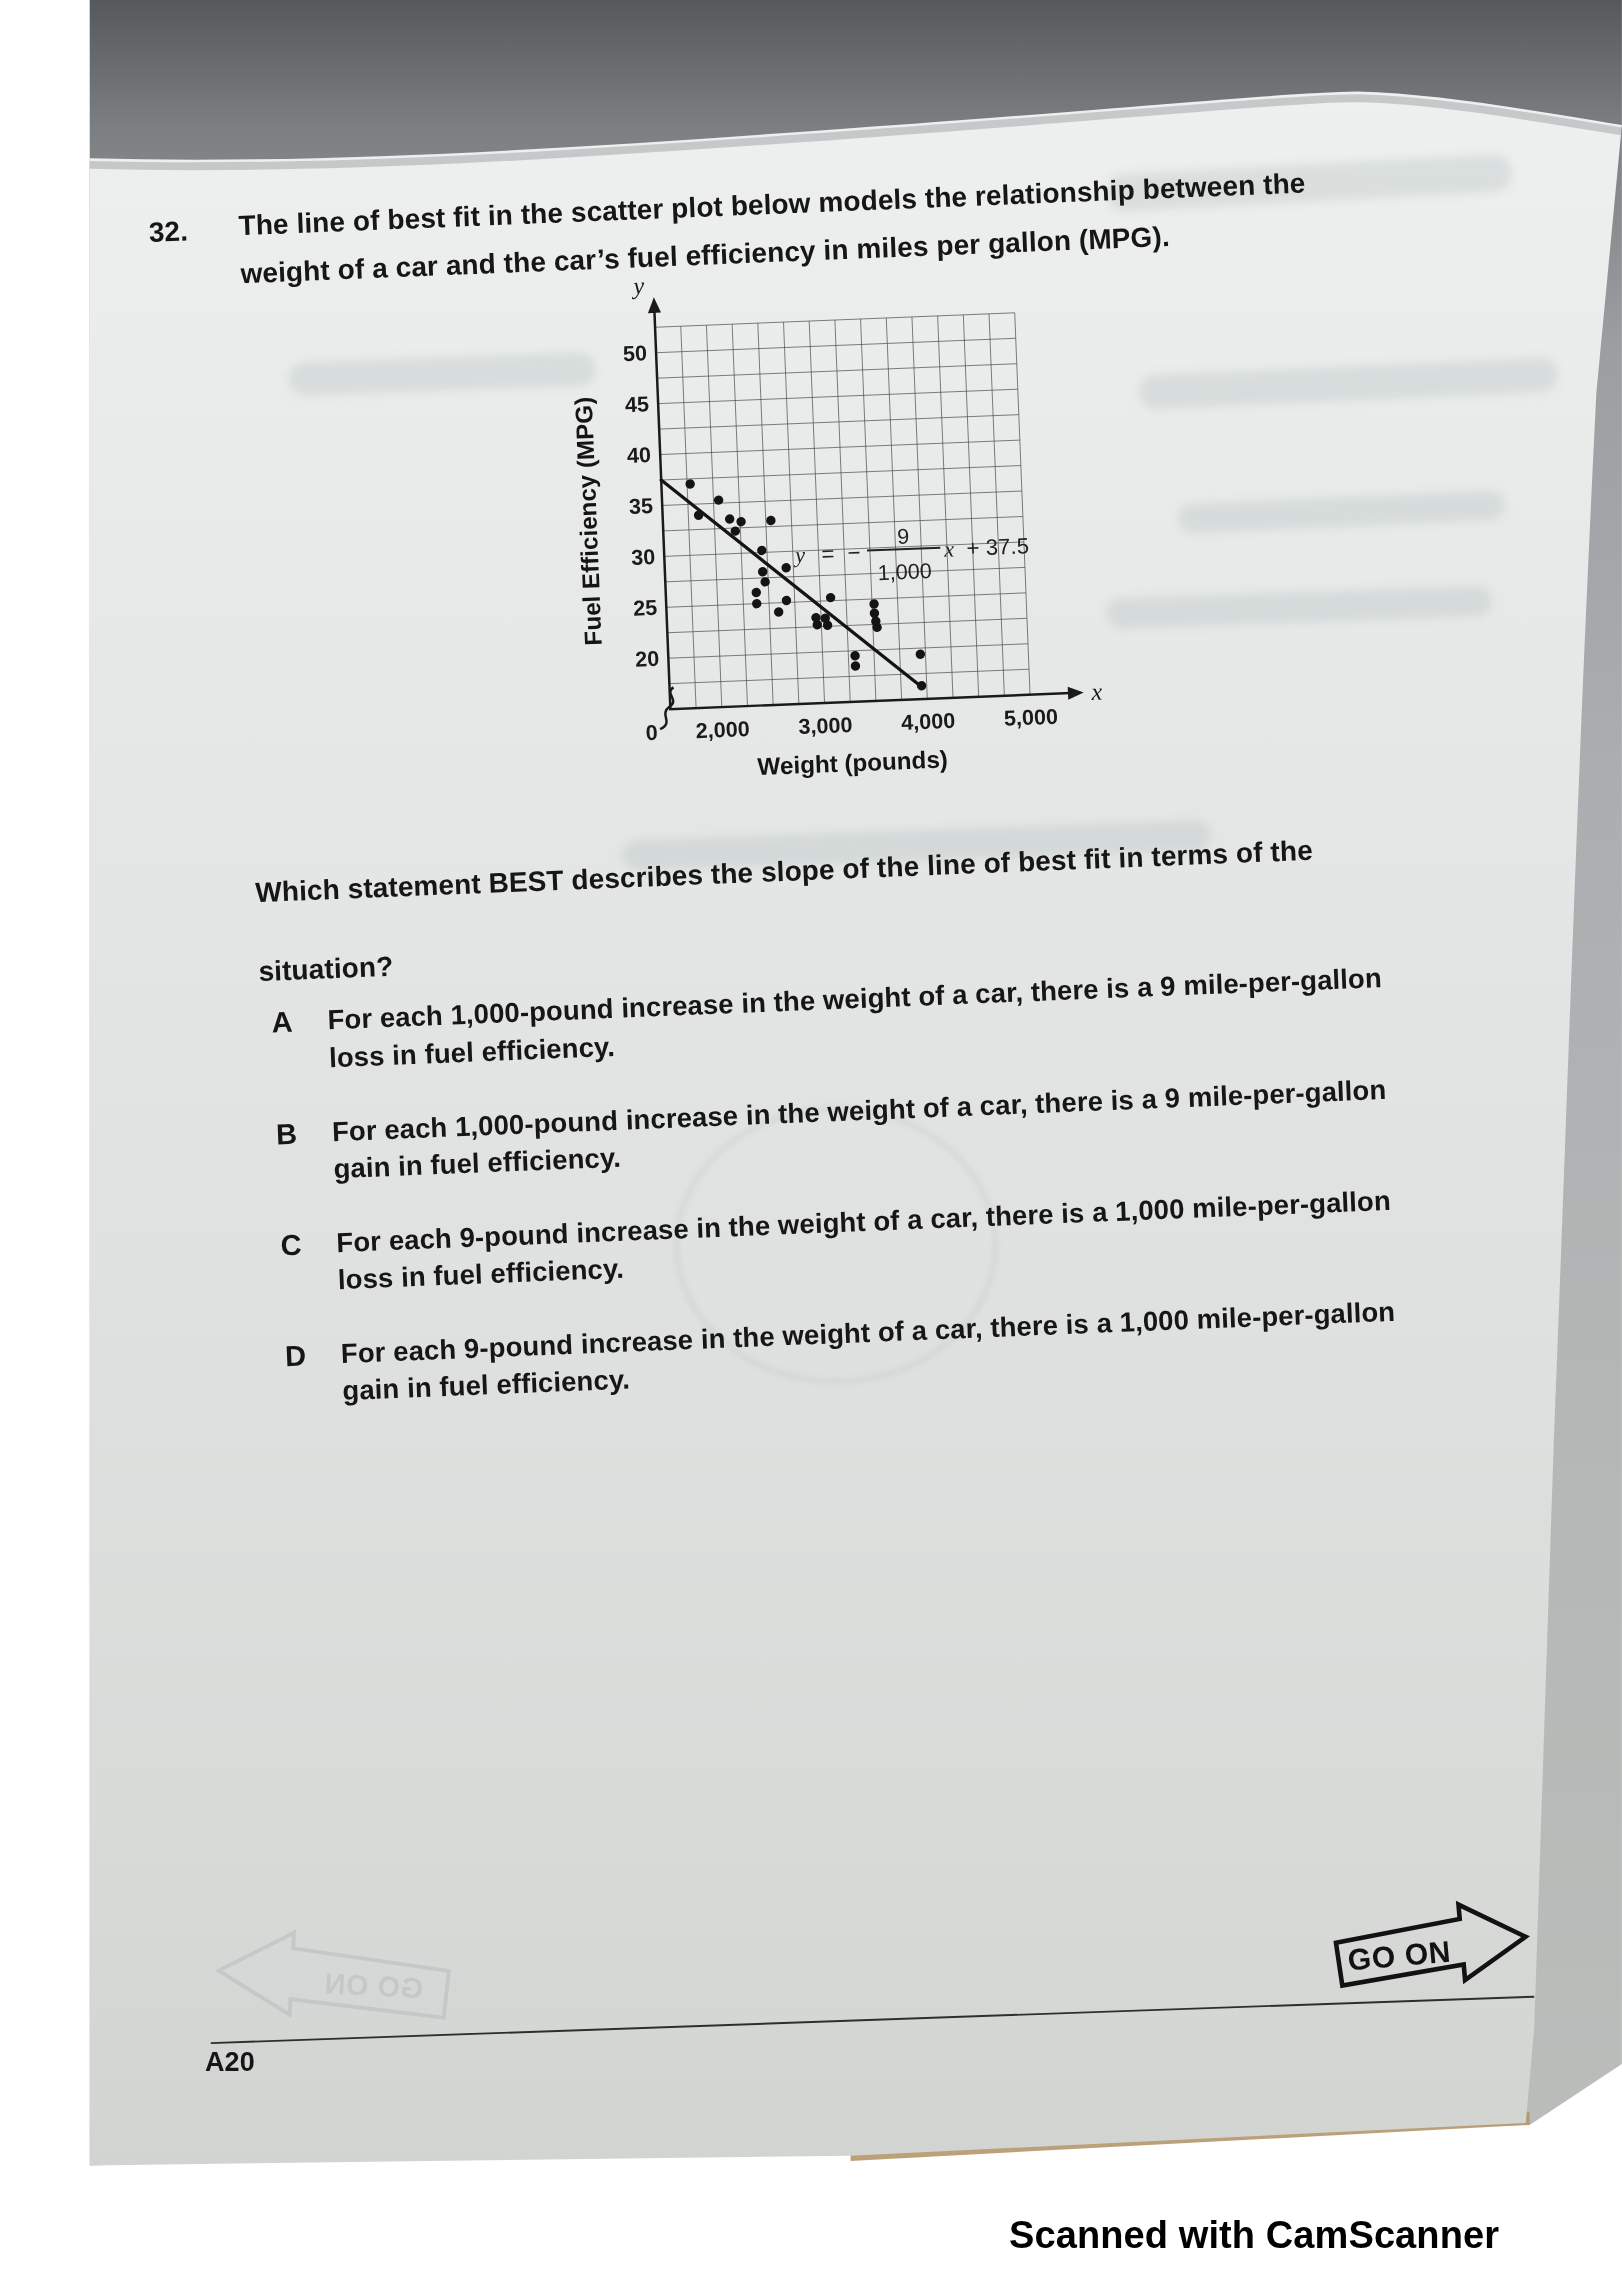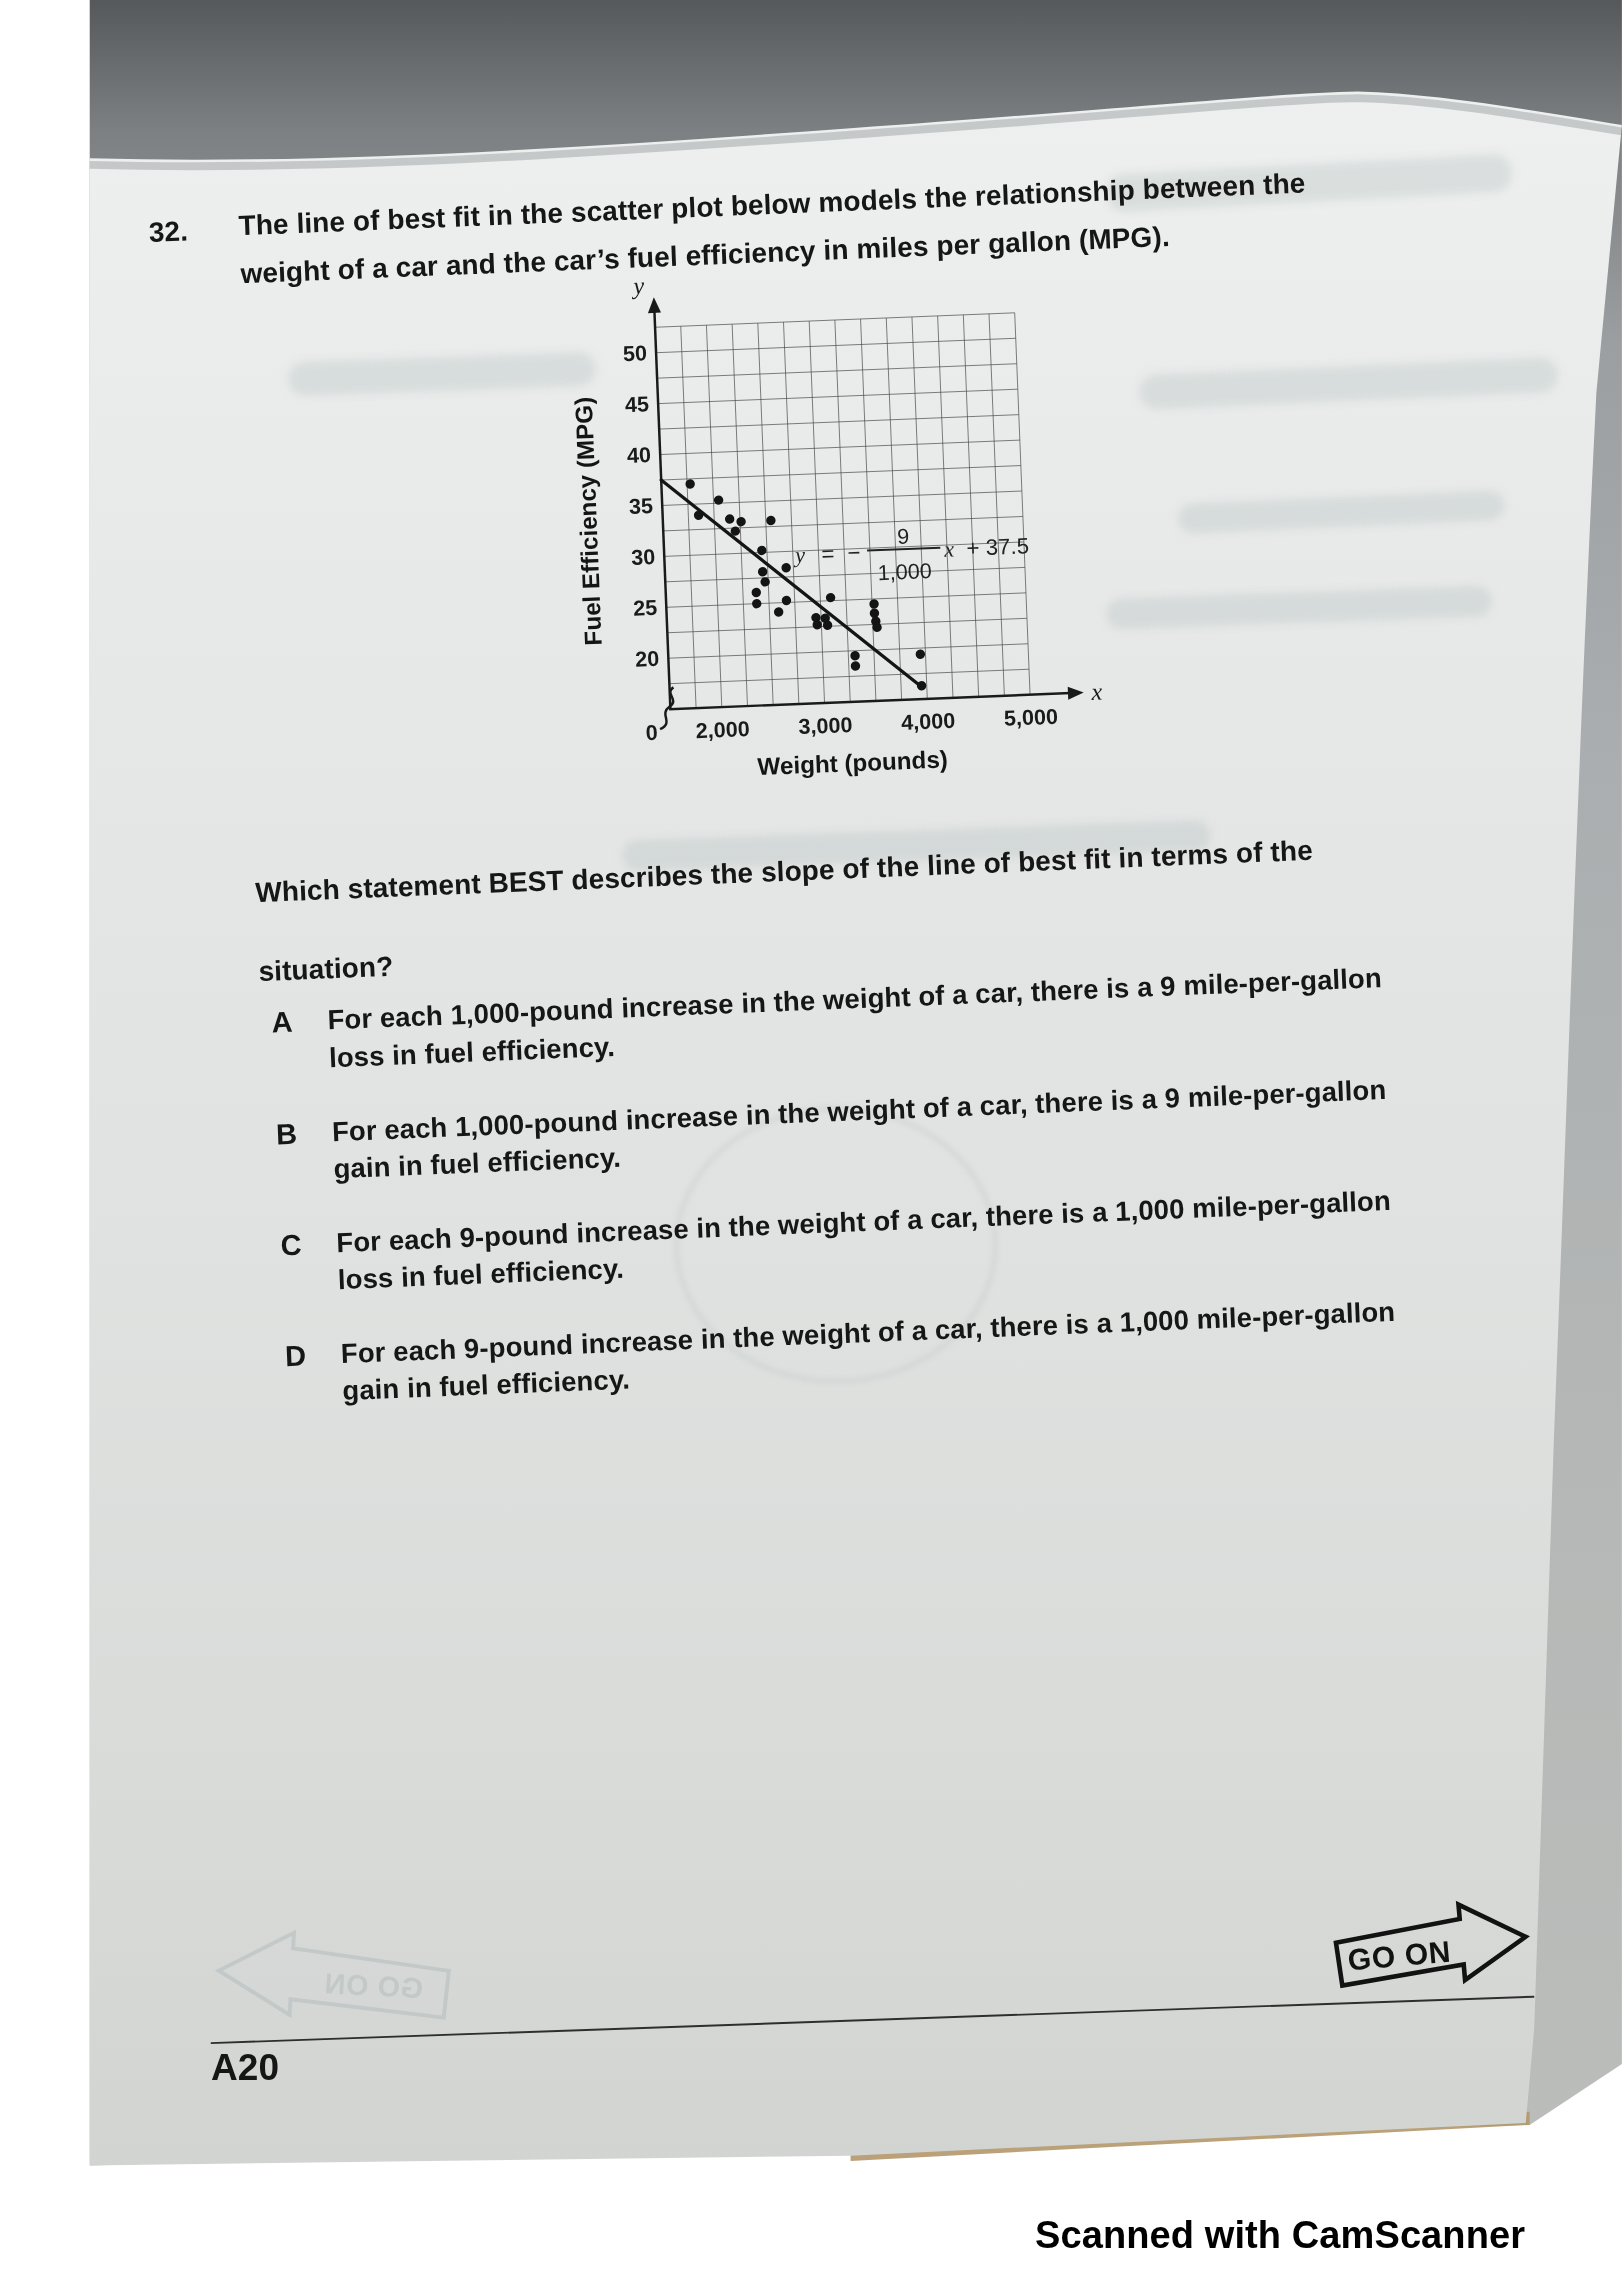--- a/index.html
+++ b/index.html
@@ -11,22 +11,22 @@
            transform:rotate(-2.3deg);transform-origin:811px 1047px;}
   .overlay{position:absolute;left:0;top:0;width:1622px;height:2295px;pointer-events:none;}
   .txt{position:absolute;white-space:nowrap;font-weight:700;letter-spacing:0.1px;}
   .qnum{left:182px;top:191px;font-size:28px;}
   .qline1{left:272px;top:188px;font-size:28px;}
   .qline2{left:272px;top:236px;font-size:28px;}
   .stem1{left:262px;top:855px;font-size:28px;}
   .stem2{left:262px;top:934px;font-size:28px;}
   .choice-letter{font-size:29px;font-weight:700;}
   .choice-line{font-size:27.5px;font-weight:700;}
-  .a20{left:211px;top:2047px;font-size:37px;}
-  .watermark{left:1009px;top:2214px;font-size:38px;font-weight:700;color:#000;margin-left:26px;}
+  .a20{left:205px;top:2047px;font-size:27px;}
+  .watermark{left:1009px;top:2214px;font-size:38px;font-weight:700;color:#000;}
   
   #chart-svg{position:absolute;left:589px;top:281px;width:537px;height:517px;overflow:visible;}
   #chart-svg .grid line{stroke:#474747;stroke-width:1.3;opacity:.8;}
   #chart-svg .axis{stroke:#1a1a1a;stroke-width:3.8;fill:none;}
   #chart-svg .arrow{fill:#1a1a1a;}
   #chart-svg .tick{font:600 33px "Liberation Sans",sans-serif;fill:#1a1a1a;}
   #chart-svg .axis-letter{font:italic 400 37px "Liberation Serif",serif;fill:#1a1a1a;}
   #chart-svg .axis-label{font:700 37px "Liberation Sans",sans-serif;fill:#141414;}
   #chart-svg .pt{fill:#141414;}
   #chart-svg .fit{stroke:#141414;stroke-width:5;stroke-linecap:round;}

